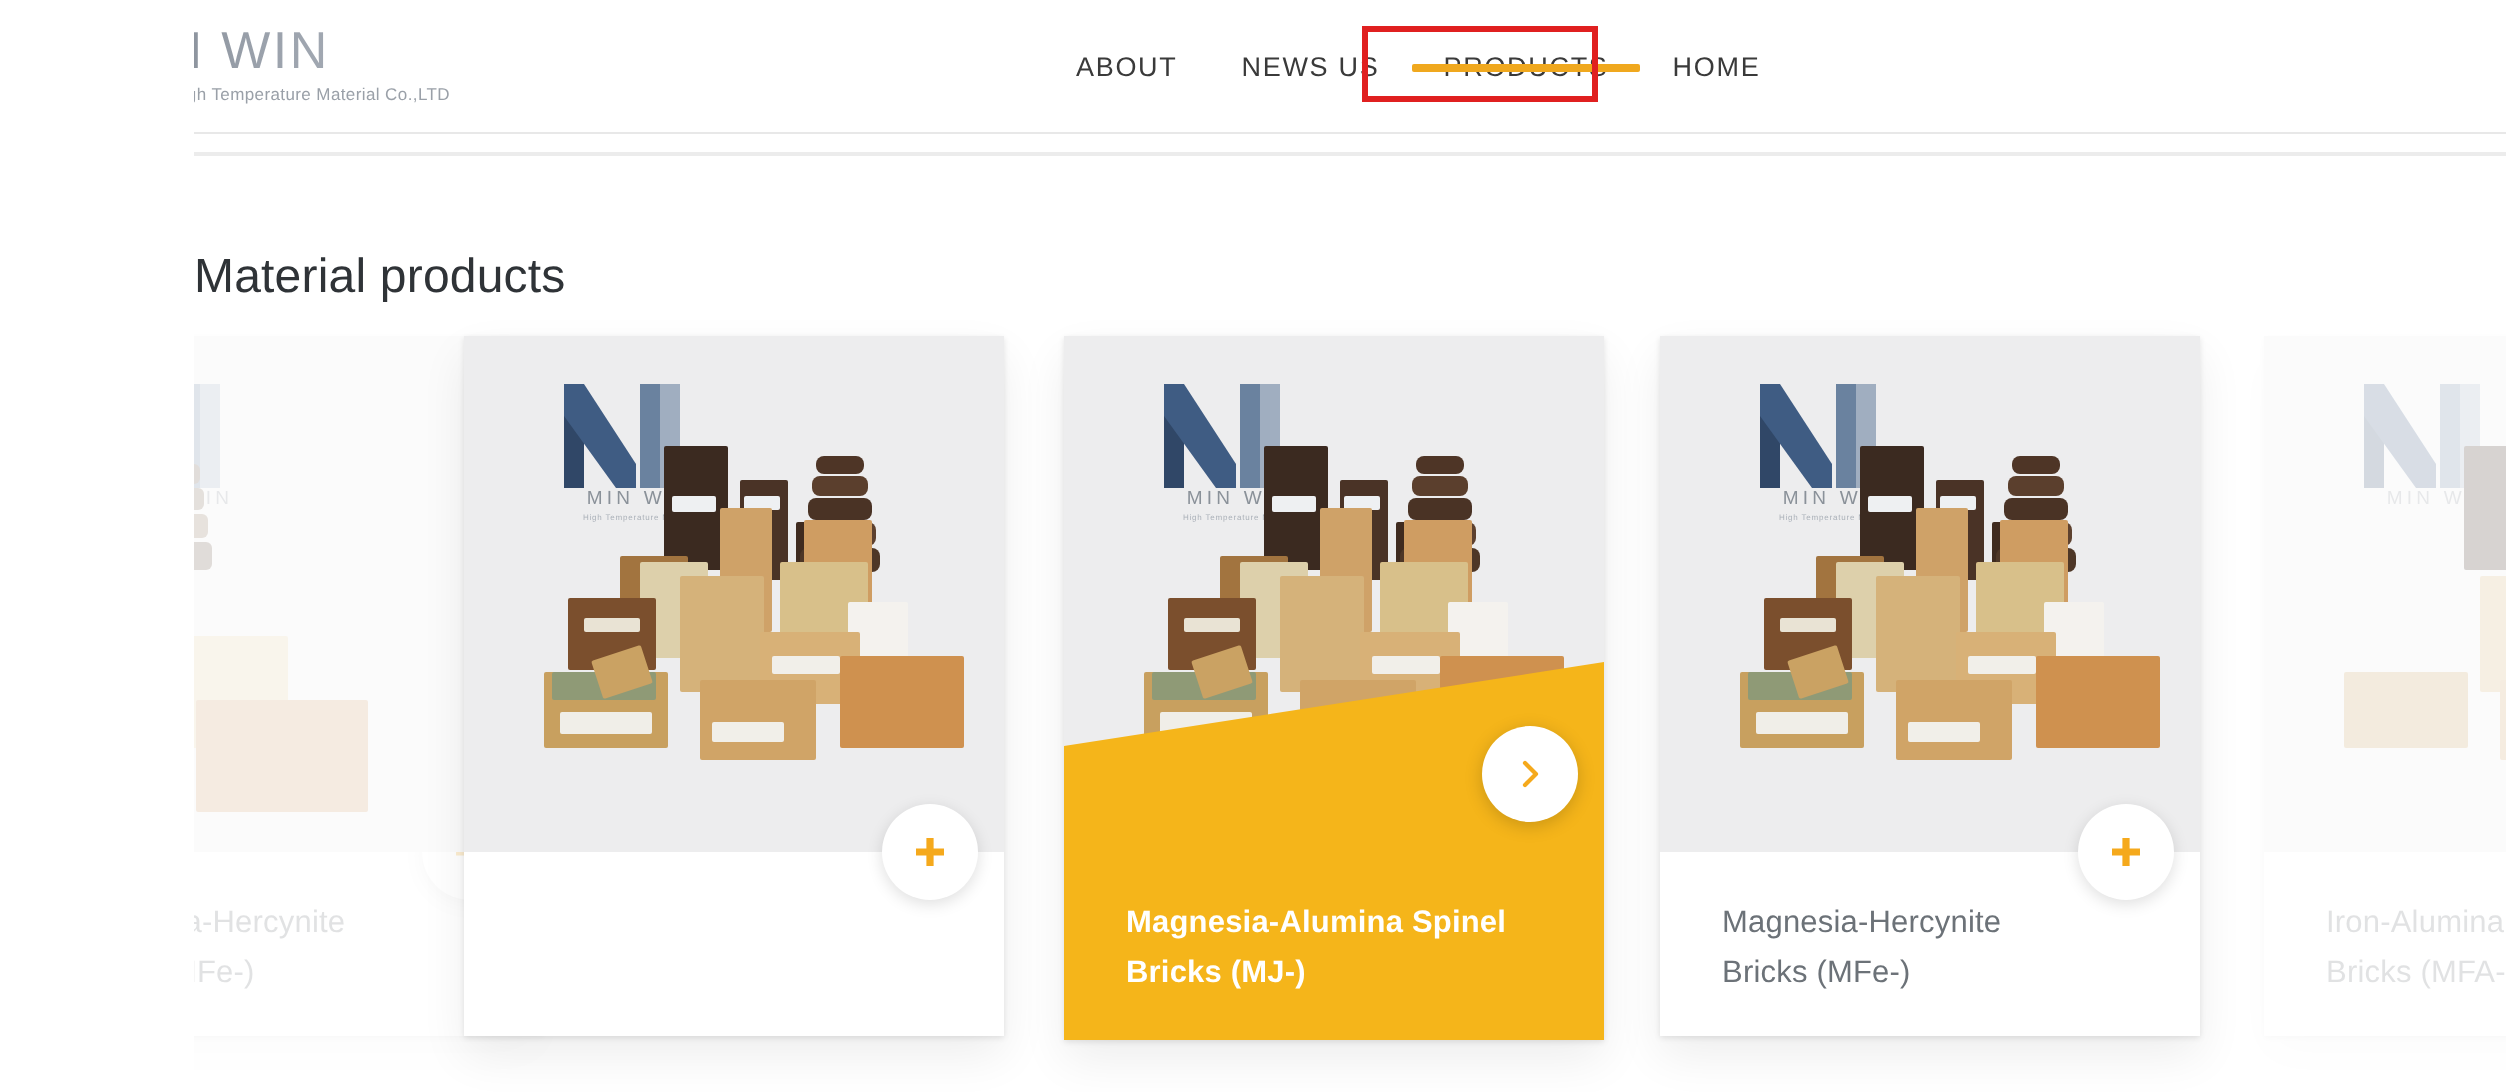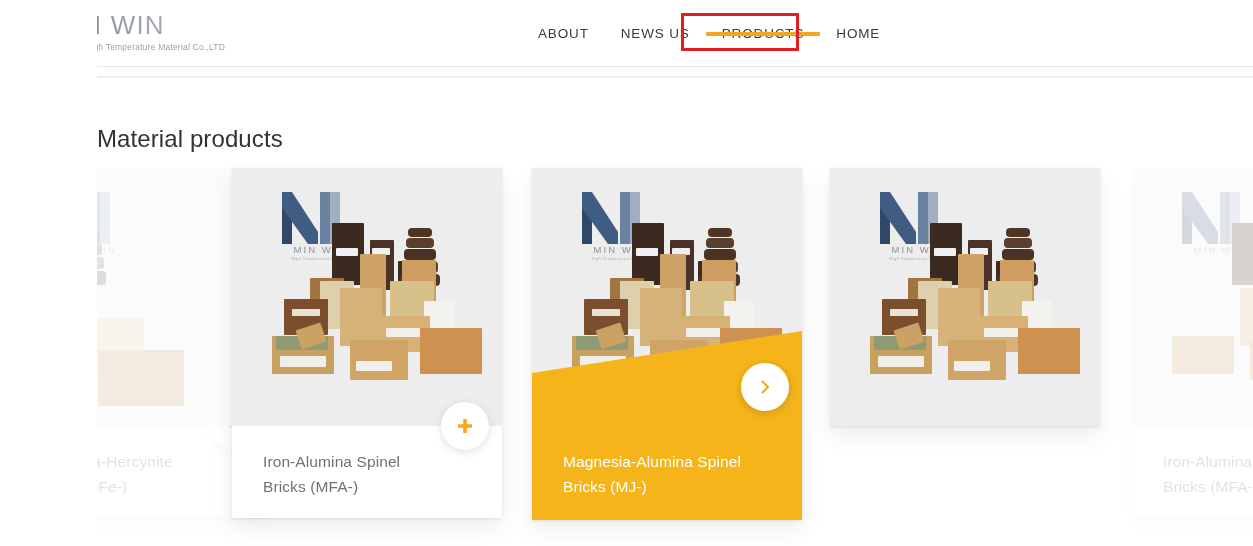--- a/index.html
+++ b/index.html
@@ -109,21 +109,21 @@
     position:absolute;left:38px;top:76px;width:100px;text-align:center;
     font-size:9.5px;letter-spacing:2.1px;color:#8a9199;
   }
   .wm-sub{
     position:absolute;left:38px;top:88px;width:100px;text-align:center;
     font-size:4px;letter-spacing:.4px;color:#aab0b8;
   }
   .brick{position:absolute;border-radius:1px;}
 
   
-  .card.active .meta{background:transparent;}
+  .card.active .meta{background:transparent;font-weight:bold;}
   .card.active .title{color:#ffffff;}
   .overlay{
     position:absolute;left:0;top:0;width:270px;height:350px;pointer-events:none;
   }
   .arrow-btn{
     position:absolute;right:13px;top:195px;width:48px;height:48px;border-radius:50%;
     background:#fff;box-shadow:0 2px 9px rgba(0,0,0,.18);
     display:flex;align-items:center;justify-content:center;
     color:#f5a91c;cursor:pointer;z-index:6;
   }
@@ -266,22 +266,20 @@
           <div class="brick" style="left:40px;top:168px;width:62px;height:38px;background:#c8a05f;"></div>
           <div class="brick" style="left:44px;top:168px;width:52px;height:14px;background:#8f9a76;"></div>
           <div class="brick" style="left:48px;top:188px;width:46px;height:11px;background:#f0eee8;"></div>
           <div class="brick" style="left:66px;top:158px;width:26px;height:20px;background:#caa263;transform:rotate(-18deg);"></div>
           <div class="brick" style="left:118px;top:172px;width:58px;height:40px;background:#d0a467;"></div>
           <div class="brick" style="left:124px;top:193px;width:36px;height:10px;background:#f1efe9;"></div>
           <div class="brick" style="left:188px;top:160px;width:62px;height:46px;background:#cf914f;"></div>
         </div>
       </div>
       <div class="meta">
-        <div class="title">Iron-Alumina Spinel
-Bricks (MFA-)</div>
         <div class="plus-btn">
           <svg width="18" height="18" viewBox="0 0 18 18">
             <path d="M7.2 2 h3.6 v5.2 H16 v3.6 h-5.2 V16 H7.2 v-5.2 H2 V7.2 h5.2 Z" fill="#f5a91c"></path>
           </svg>
         </div>
       </div>
     </div>
 
     <div class="card active" style="left:435px;">
       <div class="thumb">
@@ -377,20 +375,29 @@
           <div class="brick" style="left:154px;top:160px;width:34px;height:9px;background:#f1efe9;"></div>
           <div class="brick" style="left:40px;top:168px;width:62px;height:38px;background:#c8a05f;"></div>
           <div class="brick" style="left:44px;top:168px;width:52px;height:14px;background:#8f9a76;"></div>
           <div class="brick" style="left:48px;top:188px;width:46px;height:11px;background:#f0eee8;"></div>
           <div class="brick" style="left:66px;top:158px;width:26px;height:20px;background:#caa263;transform:rotate(-18deg);"></div>
           <div class="brick" style="left:118px;top:172px;width:58px;height:40px;background:#d0a467;"></div>
           <div class="brick" style="left:124px;top:193px;width:36px;height:10px;background:#f1efe9;"></div>
           <div class="brick" style="left:188px;top:160px;width:62px;height:46px;background:#cf914f;"></div>
         </div>
       </div>
+      <div class="meta">
+        <div class="title">Magnesia-Hercynite
+Bricks (MFe-)</div>
+        <div class="plus-btn">
+          <svg width="18" height="18" viewBox="0 0 18 18">
+            <path d="M7.2 2 h3.6 v5.2 H16 v3.6 h-5.2 V16 H7.2 v-5.2 H2 V7.2 h5.2 Z" fill="#f5a91c"></path>
+          </svg>
+        </div>
+      </div>
     </div>
 
     <div class="card ghost" style="left:1035px;">
       <div class="thumb">
         <div class="photo">
           <svg class="wm" viewBox="0 0 92 66">
             <path d="M8 6 L18 6 L18 58 L8 58 Z" fill="#203a5c"></path>
             <path d="M8 6 L18 6 L44 46 L44 58 L34 58 L8 22 Z" fill="#31507a"></path>
             <path d="M46 6 L56 6 L56 58 L46 58 Z" fill="#5f7999"></path>
             <path d="M56 6 L66 6 L66 58 L56 58 Z" fill="#9aa9bd"></path>

